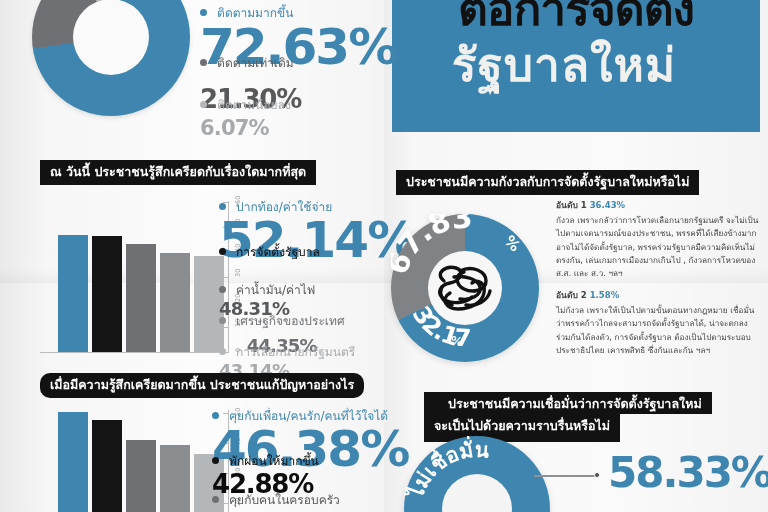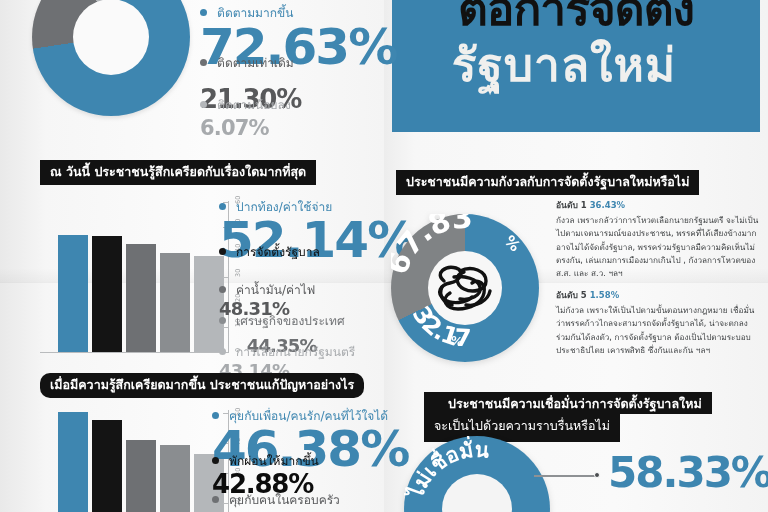--- a/index.html
+++ b/index.html
@@ -98,21 +98,21 @@
     position:absolute;
     background:#121212; color:#fff;
     font-size:12.5px; font-weight:bold;
     padding:5px 10px 6px 10px;
     white-space:nowrap;
     line-height:1.15;
   }
   .chip.two-line{ padding-bottom:3px; }
   .chip-l2{
     position:absolute; background:#121212; color:#fff;
-    font-size:12.5px; font-weight:normal;
+    font-size:12.5px; font-weight:bold;
     padding:4px 10px 6px 10px; white-space:nowrap;
   }
 
   
   .barchart{ position:absolute; }
   .bars{ position:absolute; bottom:0; left:0; display:flex; align-items:flex-end; gap:4px; }
   .bar{ width:30px; }
   .axis-base{
     position:absolute; left:0; bottom:0; height:1px; background:#b9bbbd;
   }
@@ -357,21 +357,21 @@
   <div class="para" style="left:556px; top:198px;">
     <div class="para-head">
       <span>อันดับ 1</span>
       <span class="pct">36.43%</span>
     </div>
     <div class="para-body">กังวล เพราะกลัวว่าการโหวตเลือกนายกรัฐมนตรี จะไม่เป็นไปตามเจตนารมณ์ของประชาชน, พรรคที่ได้เสียงข้างมากอาจไม่ได้จัดตั้งรัฐบาล, พรรคร่วมรัฐบาลมีความคิดเห็นไม่ตรงกัน, เล่นเกมการเมืองมากเกินไป , กังวลการโหวตของ ส.ส. และ ส.ว. ฯลฯ</div>
   </div>
 
   <div class="para" style="left:556px; top:288px;">
     <div class="para-head">
-      <span>อันดับ 5</span>
+      <span>อันดับ 2</span>
       <span class="pct">1.58%</span>
     </div>
     <div class="para-body">ไม่กังวล เพราะให้เป็นไปตามขั้นตอนทางกฎหมาย เชื่อมั่นว่าพรรคก้าวไกลจะสามารถจัดตั้งรัฐบาลได้, น่าจะตกลงร่วมกันได้ลงตัว, การจัดตั้งรัฐบาล ต้องเป็นไปตามระบอบประชาธิปไตย เคารพสิทธิ ซึ่งกันและกัน ฯลฯ</div>
   </div>
 
   <div class="chip two-line" style="left:424px; top:392px;padding-left:24px;">ประชาชนมีความเชื่อมั่นว่าการจัดตั้งรัฐบาลใหม่</div>
   <div class="chip-l2" style="left:424px; top:412px;">จะเป็นไปด้วยความราบรื่นหรือไม่</div>
 
   <div class="donut" id="donut-trust">
     <div class="hole"></div>

